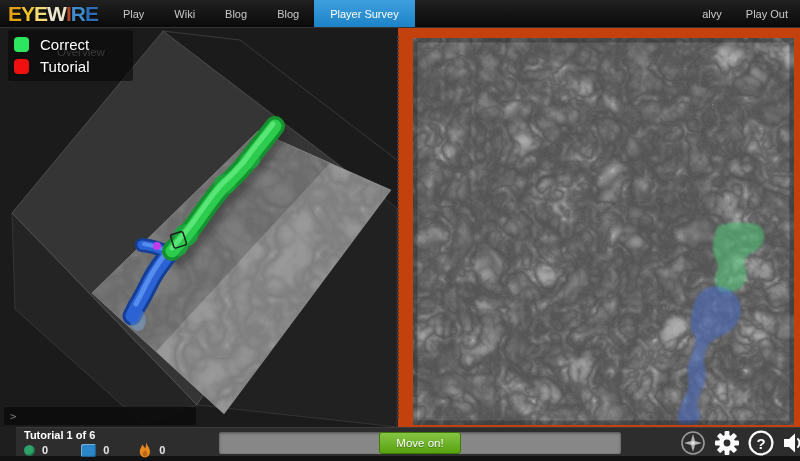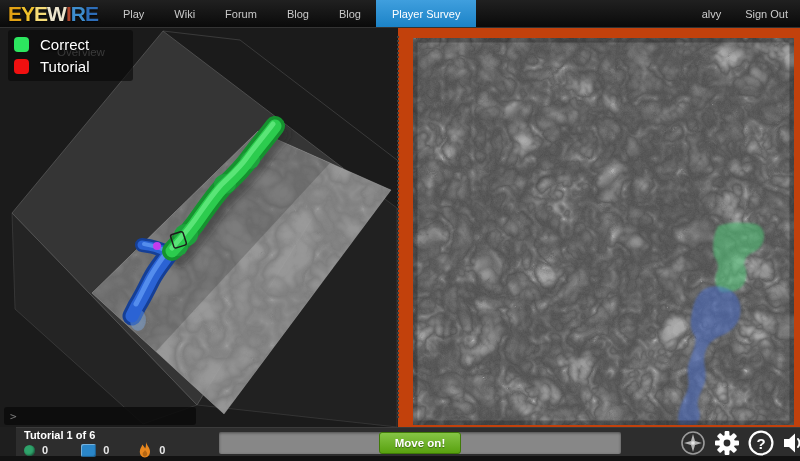--- a/index.html
+++ b/index.html
@@ -61,21 +61,21 @@
   .counter-val { color:#e8e8e8; font-size:11px; font-weight:bold; margin-left:7px; }
   .dot-icon { width:11px; height:11px; border-radius:50%; box-shadow:inset -1px -1px 2px rgba(0,0,0,.45); }
   .cube-icon { width:15px; height:13px; border-radius:2px; box-shadow:inset 1px 1px 0 rgba(255,255,255,.35), inset -1px -1px 1px rgba(0,0,0,.3); }
   .gap1 { width:33px; } .gap2 { width:30px; }
 
   #progresswrap { position:absolute; left:203px; top:4px; width:402px; height:22px;
                   background:#878787; border-radius:2px;
                   box-shadow:inset 0 1px 3px rgba(0,0,0,.45);
                   display:flex; align-items:center; justify-content:center; }
   #moveon { width:82px; height:22px; border:1px solid #3f7a07; border-radius:3px;
-            color:#fff; font-size:11.5px; font-weight:bold; cursor:pointer;
+            color:#fff; font-size:11.5px; font-weight:normal; cursor:pointer;
             background-image:linear-gradient(rgba(255,255,255,.22), rgba(0,0,0,.10));
             text-shadow:0 1px 1px rgba(0,0,0,.4); }
   #controlicons { position:absolute; right:4px; top:1px; display:flex; align-items:center; }
   .ctl-btn { width:34px; height:27px; background:transparent; border:none; cursor:pointer;
              display:flex; align-items:center; justify-content:center; padding:0; }
   #bottomstrip { position:absolute; left:0; top:456px; width:800px; height:5px; background:#121212; }
 </style>
 </head>
 <body>
 
@@ -86,27 +86,26 @@
       <span style="color: rgb(226, 162, 20);">E</span>
       <span style="color: rgb(240, 194, 44);">Y</span>
       <span style="color: rgb(246, 220, 119);">E</span>
       <span style="color: rgb(236, 229, 205);">W</span>
       <span style="color: rgb(176, 69, 43);">I</span>
       <span style="color: rgb(62, 140, 204);">R</span>
       <span style="color: rgb(45, 109, 184);">E</span>
     </div>
     <div class="nav-item">Play</div>
     <div class="nav-item">Wiki</div>
-    <div class="nav-item">Forum</div>
     <div class="nav-item">Blog</div>
     <div class="nav-item">Blog</div>
     <div id="survey-btn" style="background-color: rgb(30, 142, 216);">Player Survey</div>
     <div id="nav-spacer"></div>
     <div class="nav-right">alvy</div>
-    <div class="nav-right">Sign Out</div>
+    <div class="nav-right">Play Out</div>
   </div>
 
   <div id="content">
 
     <div id="view3d">
       <svg width="398" height="399" viewBox="0 0 398 399">
         <defs>
           <clipPath id="clip-plane">
               <polygon points="258,103 391,162 224,386 92,265"></polygon>
             </clipPath>

